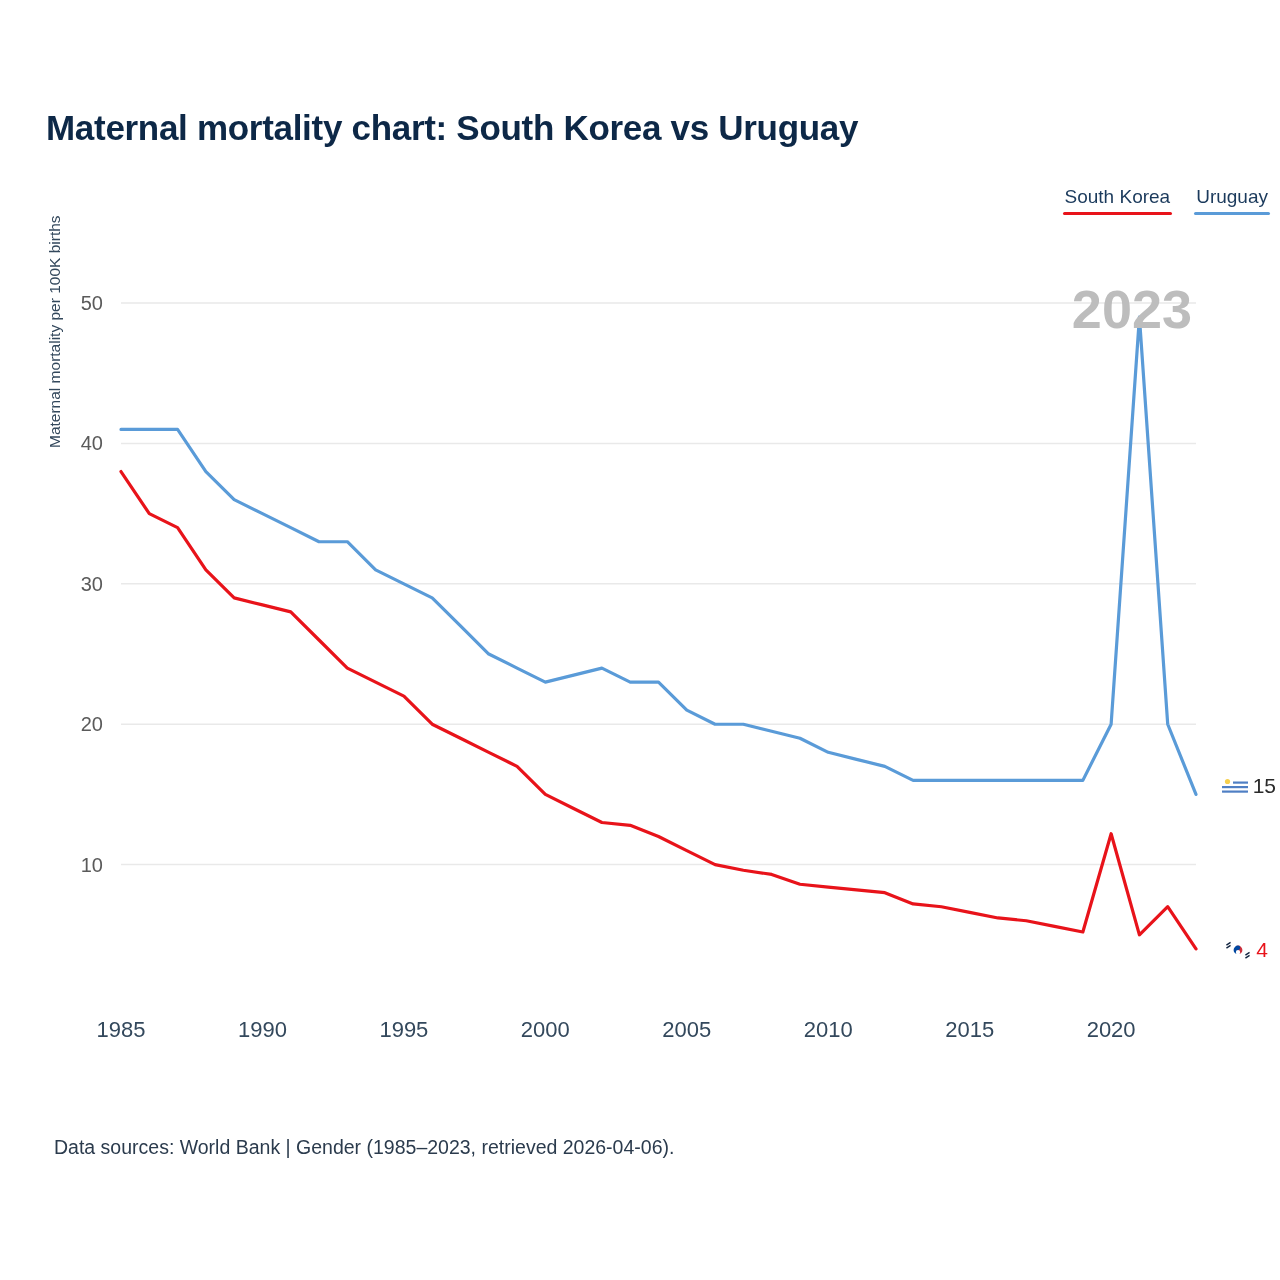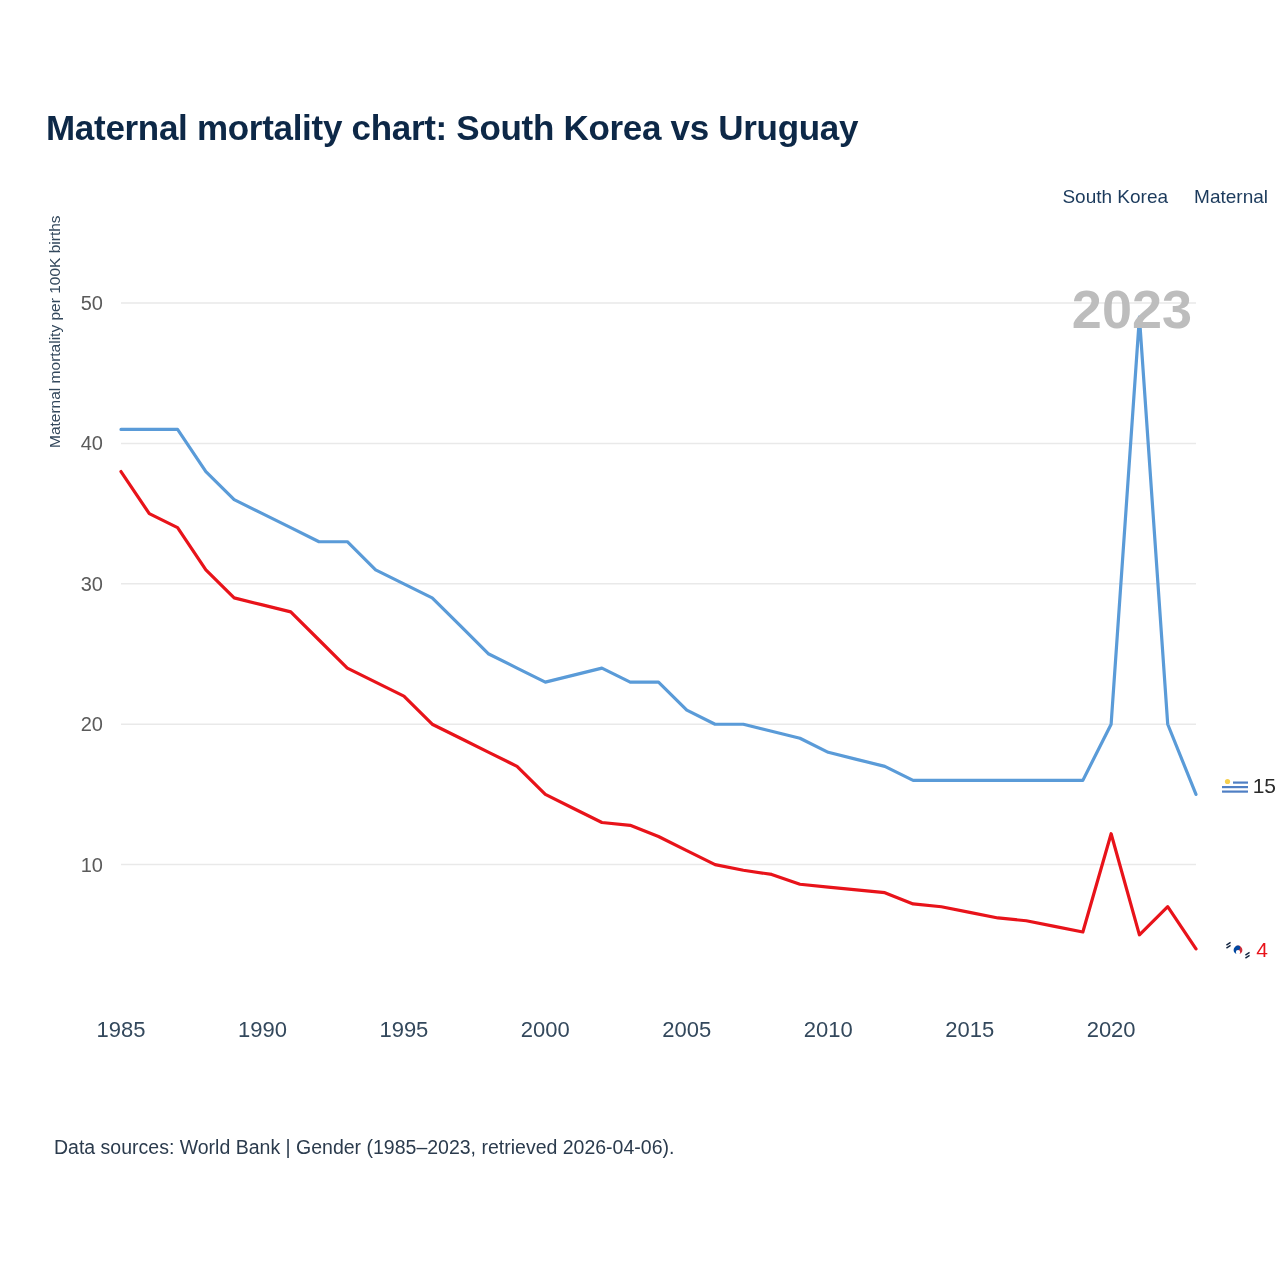--- a/index.html
+++ b/index.html
@@ -34,20 +34,21 @@
   .legend {
     position: absolute;
     right: 26px;
     top: 186px;
     display: flex;
     gap: 22px;
     align-items: flex-start;
   }
   .legend-item {
     display: flex;
+    flex-direction: column;
     align-items: stretch;
   }
   .legend-label {
     font-size: 19px;
     color: #1b3a5c;
     padding: 0 2px 4px 2px;
     text-align: center;
     white-space: nowrap;
   }
   .legend-rule {
@@ -115,21 +116,21 @@
 <div id="chart-root">
 
   <div class="title">Maternal mortality chart: South Korea vs Uruguay</div>
 
   <div class="legend">
     <div class="legend-item">
       <div class="legend-label">South Korea</div>
       <div class="legend-rule rule-korea"></div>
     </div>
     <div class="legend-item">
-      <div class="legend-label">Maternal</div>
+      <div class="legend-label">Uruguay</div>
       <div class="legend-rule rule-uruguay"></div>
     </div>
   </div>
 
   <div class="ylabel">Maternal mortality per 100K births</div>
 
   <div class="big-year">2023</div>
 
   <svg id="plot" width="1280" height="1080" viewBox="0 0 1280 1080">
     <g id="gridlines">

